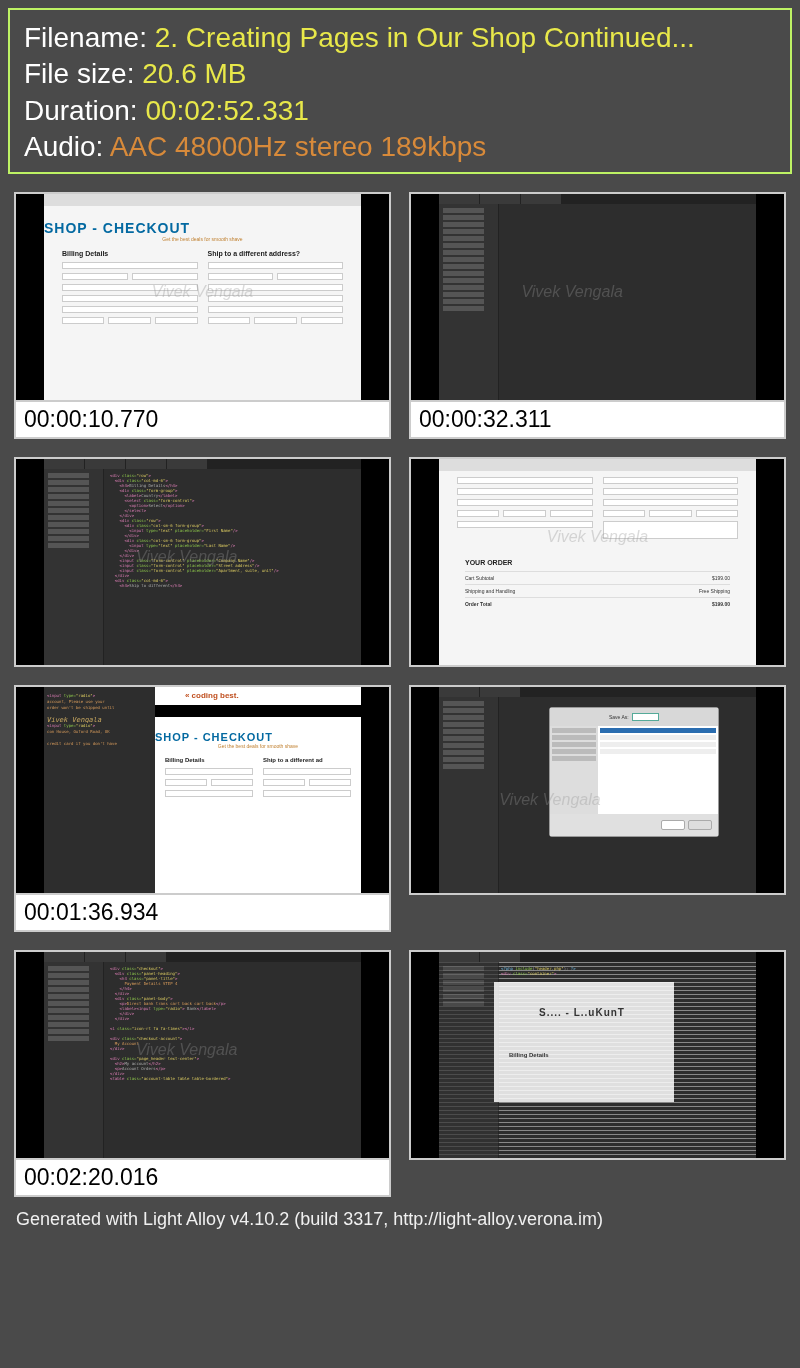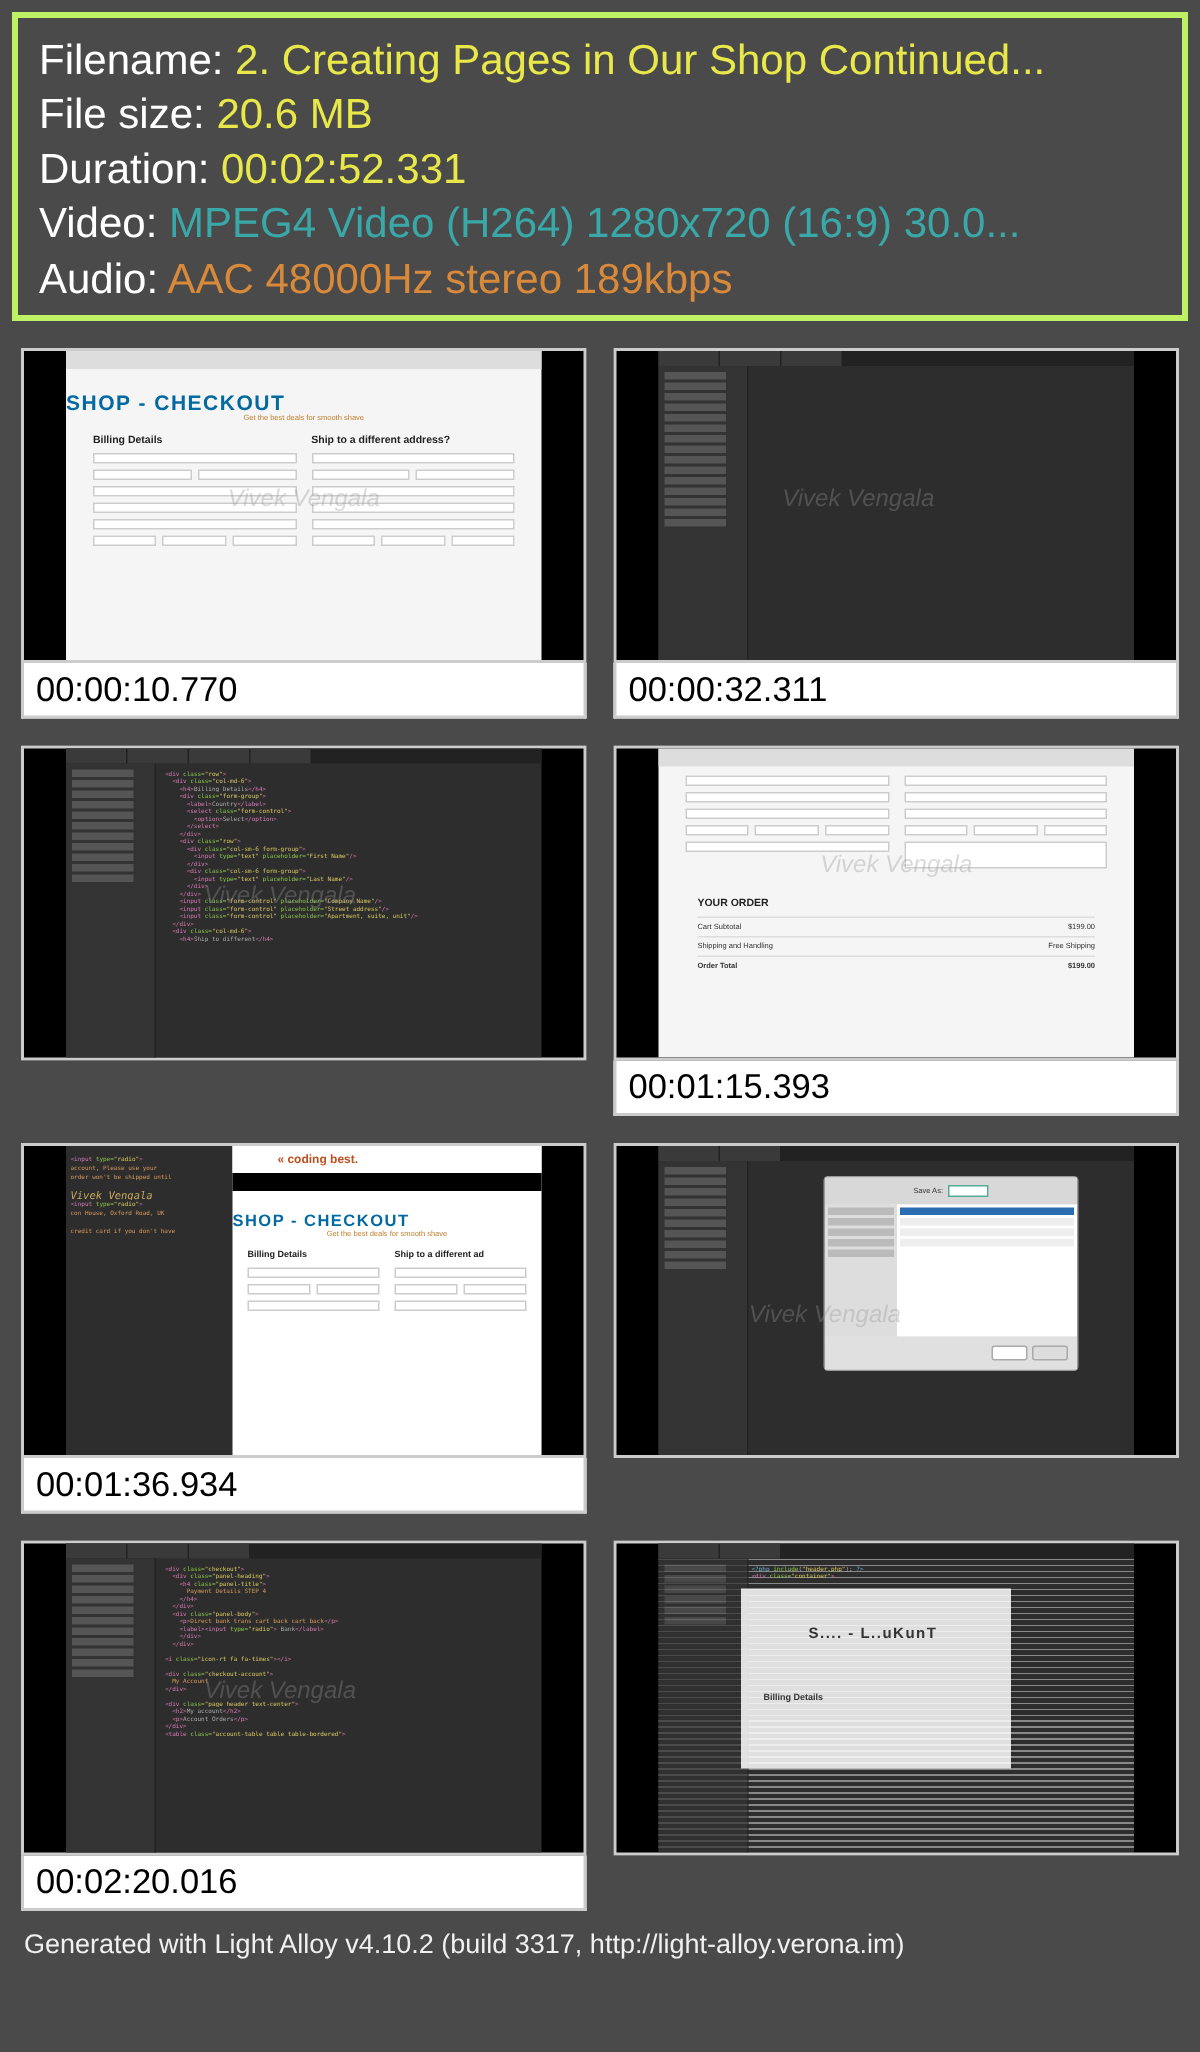--- a/index.html
+++ b/index.html
@@ -6,21 +6,21 @@
   body {
     width: 800px;
     height: 1368px;
     background: #4a4a4a;
     font-family: Arial, sans-serif;
     color: #fff;
     overflow: hidden;
   }
   .info-panel {
     padding: 10px 14px 6px 14px;
-    border: 4px solid #bef264;
+    border: 2px solid #bef264;
     margin: 8px;
     background: #4a4a4a;
   }
   .info-row {
     font-size: 28px;
     line-height: 1.3;
     white-space: nowrap;
     overflow: hidden;
     text-overflow: ellipsis;
   }
@@ -113,23 +113,20 @@
   <div class="info-row">
     <span class="label">Filename: </span><span class="val-yellow">2. Creating Pages in Our Shop Continued...</span>
   </div>
   <div class="info-row">
     <span class="label">File size: </span><span class="val-yellow">20.6 MB</span>
   </div>
   <div class="info-row">
     <span class="label">Duration: </span><span class="val-yellow">00:02:52.331</span>
   </div>
   <div class="info-row">
-    <span class="label">Video: </span><span class="val-teal">MPEG4 Video (H264) 1280x720 (16:9) 30.0...</span>
-  </div>
-  <div class="info-row">
     <span class="label">Audio: </span><span class="val-orange">AAC 48000Hz stereo 189kbps</span>
   </div>
 </div>
 
 <div class="thumb-grid">
 
   <div class="thumb-cell">
     <div class="thumb-box">
       <div class="thumb-inner thumb-light">
         <div class="browser-top"></div>
@@ -297,21 +294,20 @@
               <span>Free Shipping</span>
             </div>
           <div class="order-row" style="font-weight:bold;">
               <span>Order Total</span>
               <span>$199.00</span>
             </div>
         </div>
         <div class="watermark" style="top:38%;">Vivek Vengala</div>
       </div>
     </div>
-    <div class="timestamp">00:01:15.393</div>
   </div>
 
   <div class="thumb-cell">
     <div class="thumb-box">
       <div class="thumb-inner" style="display:flex;">
         <div style="width:35%; background:#2d2d2d; padding:6px 3px; font-family:monospace; font-size:4px; line-height:6px;">
           <div class="code-line"><span class="kw-pink">&lt;input</span> <span class="kw-green">type=</span><span class="kw-yellow">"radio"</span><span class="kw-pink">&gt;</span></div>
           <div class="code-line"><span class="kw-orange">account, Please use your</span></div>
           <div class="code-line"><span class="kw-orange">order won't be shipped until</span></div>
           <div class="code-line">&nbsp;</div>

